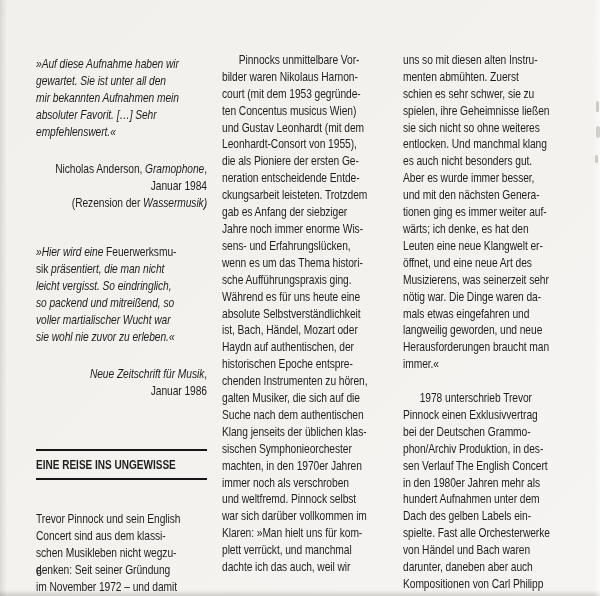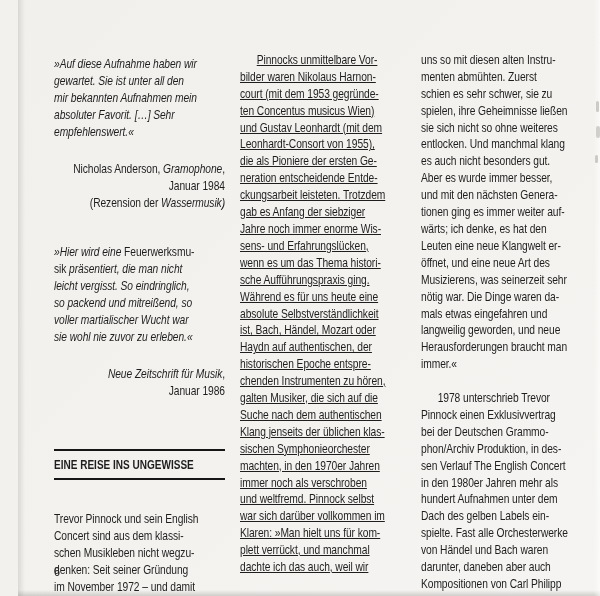--- a/index.html
+++ b/index.html
@@ -3,30 +3,30 @@
 <meta charset="utf-8">
 <style>
   html,body{margin:0;padding:0;}
   body{
     width:600px;height:596px;position:relative;overflow:hidden;
     background:#f2f1ee;
     font-family:"Liberation Sans","DejaVu Sans",sans-serif;
     color:#1e1e1e;
   }
   .page{position:absolute;inset:0;
-    background:linear-gradient(135deg,#f1f0ed 0%,#f3f2ef 55%,#f5f4f2 100%);margin-left:18px;}
+    background:linear-gradient(135deg,#f1f0ed 0%,#f3f2ef 55%,#f5f4f2 100%);}
   .col{position:absolute;}
   .col-inner{
     transform:scaleX(0.76);transform-origin:0 0;
     font-size:13.5px;line-height:17px;letter-spacing:-0.1px;
     white-space:pre-line;
   }
   .col1{left:36px;top:38px;width:171px;}
   .col1 .col-inner{width:225px;}
-  .col2{left:222px;top:35px;width:165px;text-decoration:underline;}
+  .col2{left:222px;top:35px;width:165px;}
   .col2 .col-inner{width:215px;line-height:16.9px;}
   .col3{left:403px;top:35px;width:164px;}
   .col3 .col-inner{width:214px;line-height:16.9px;}
   .attr{text-align:right;margin-top:3px;}
   .quote2{margin-top:15px;}
   .sg-it{font-style:italic;}
   .sg-rm{font-style:normal;}
   .heading{
     margin:33px 0 13px 0;padding:6px 0 5px 0;
     border-top:2px solid #161616;border-bottom:2px solid #161616;

